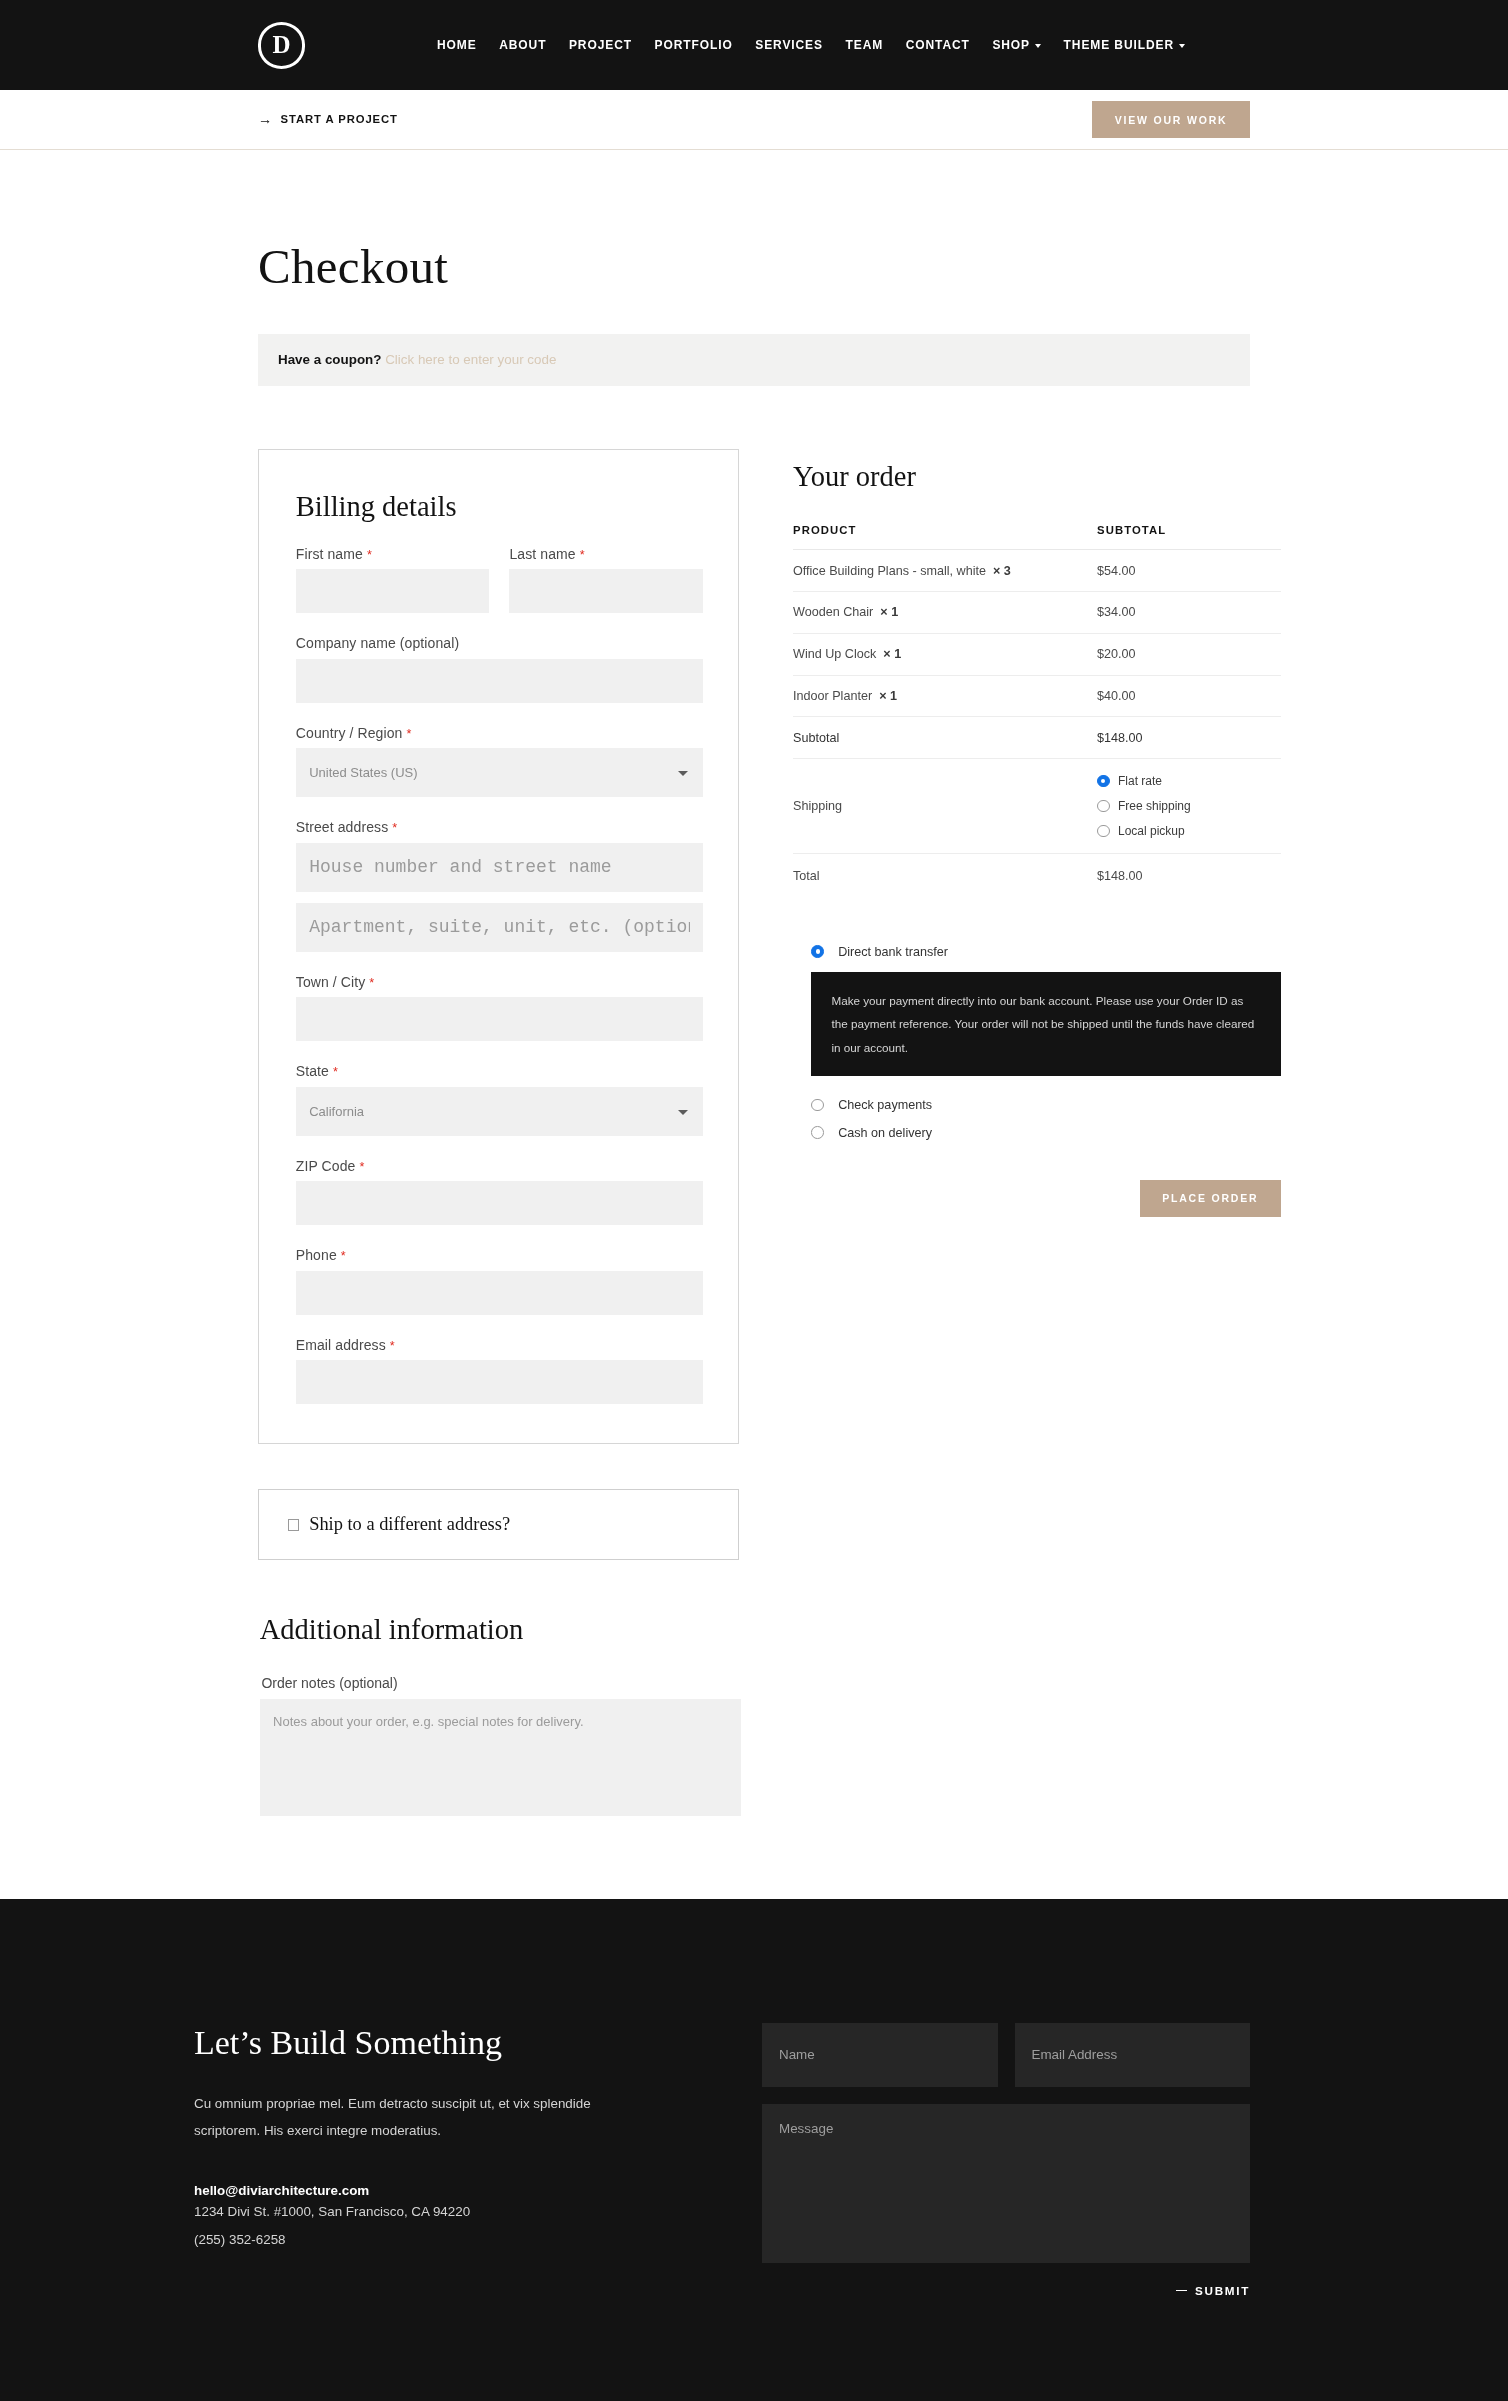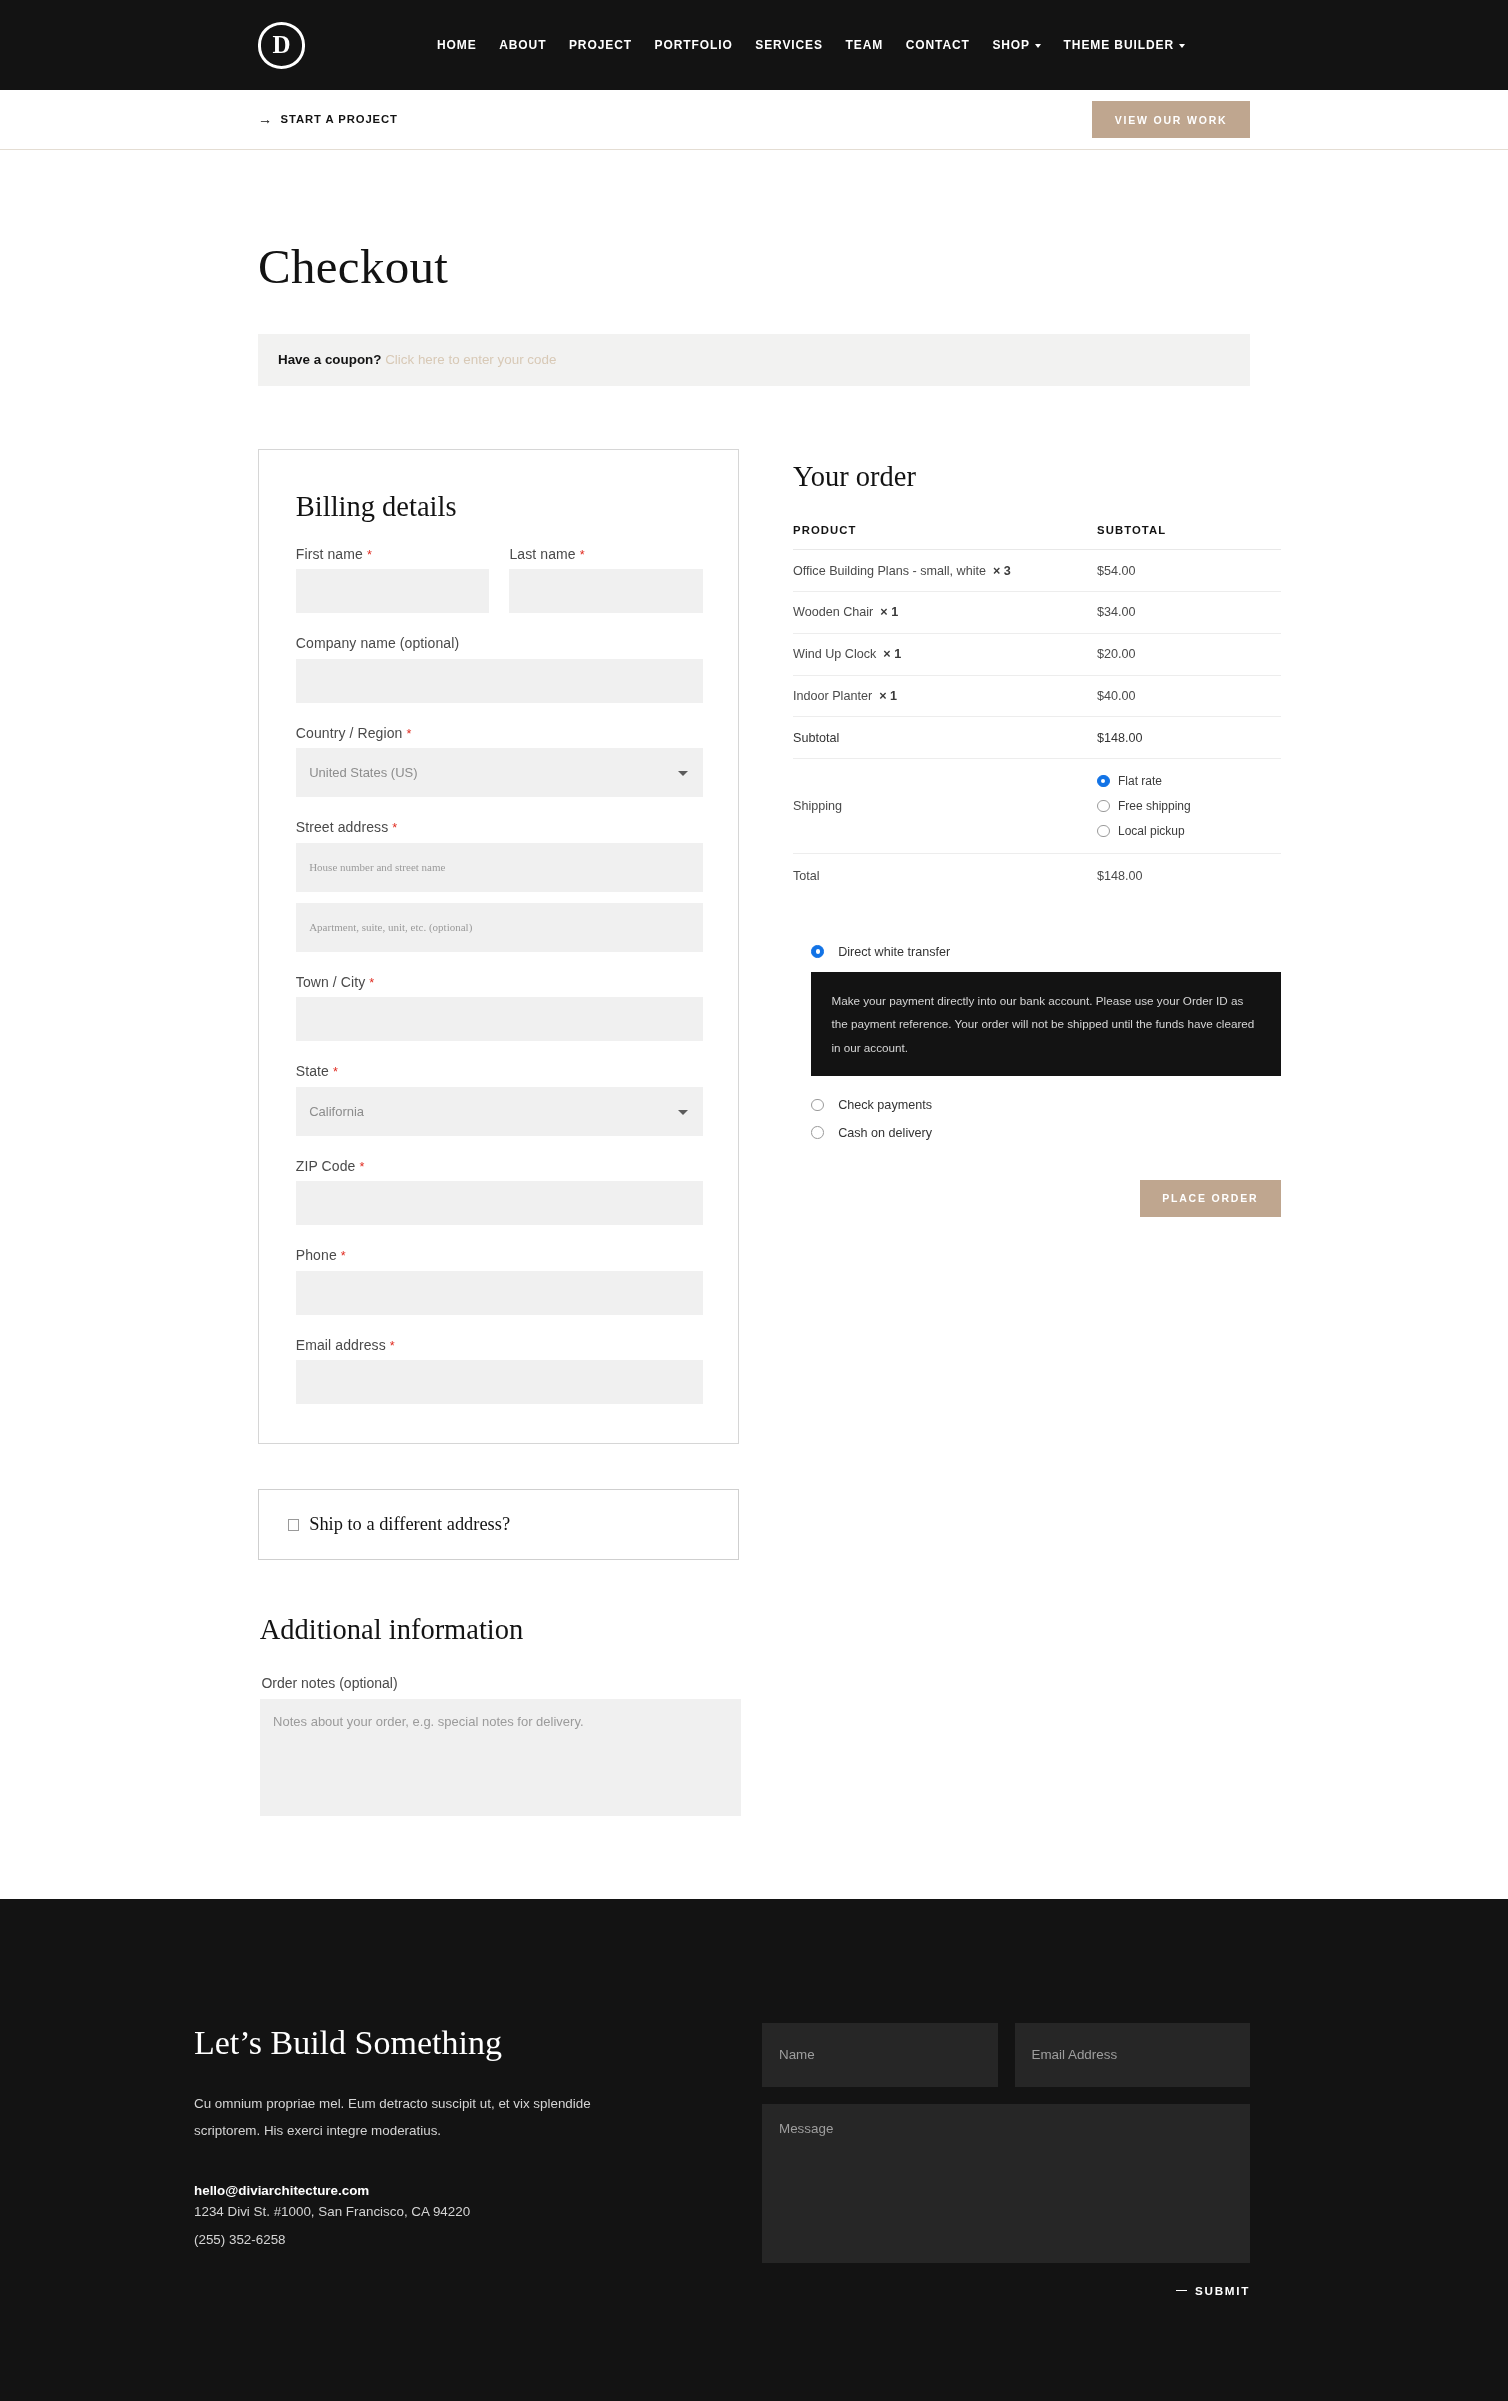--- a/index.html
+++ b/index.html
@@ -179,22 +179,22 @@
     letter-spacing: 0.1px;
   }
   .req { color: #e02b20; font-size: 12.6px; }
   .fld-input {
     width: 100%;
     background: #f0f0f0;
     border: none;
     outline: none;
     height: 44px;
     padding: 0 13.4px;
-    font-family: Liberation Serif, serif;
-    font-size: 11px;
+    font-family: Liberation Mono, monospace;
+    font-size: 18px;
     color: #555;
   }
   .fld-input::placeholder { color: #9b9b9b; }
   .fld-input.tall { height: 49px; }
   .select-wrap { position: relative; }
   .select-wrap::after {
     content: "";
     position: absolute;
     right: 15px;
     top: 50%;
@@ -639,21 +639,21 @@
           <tr class="total-row">
             <td>Total</td>
             <td class="amount">$148.00</td>
           </tr>
         </tbody>
       </table>
 
       <div class="payments">
         <label class="pay-opt">
           <span class="radio on"></span>
-          <span>Direct white transfer</span>
+          <span>Direct bank transfer</span>
         </label>
         <div class="pay-note">Make your payment directly into our bank account. Please use your Order ID as the payment reference. Your order will not be shipped until the funds have cleared in our account.</div>
 
         <div class="pay-rest">
           <label class="pay-opt">
             <span class="radio"></span>
             <span>Check payments</span>
           </label>
           <label class="pay-opt">
             <span class="radio"></span>

